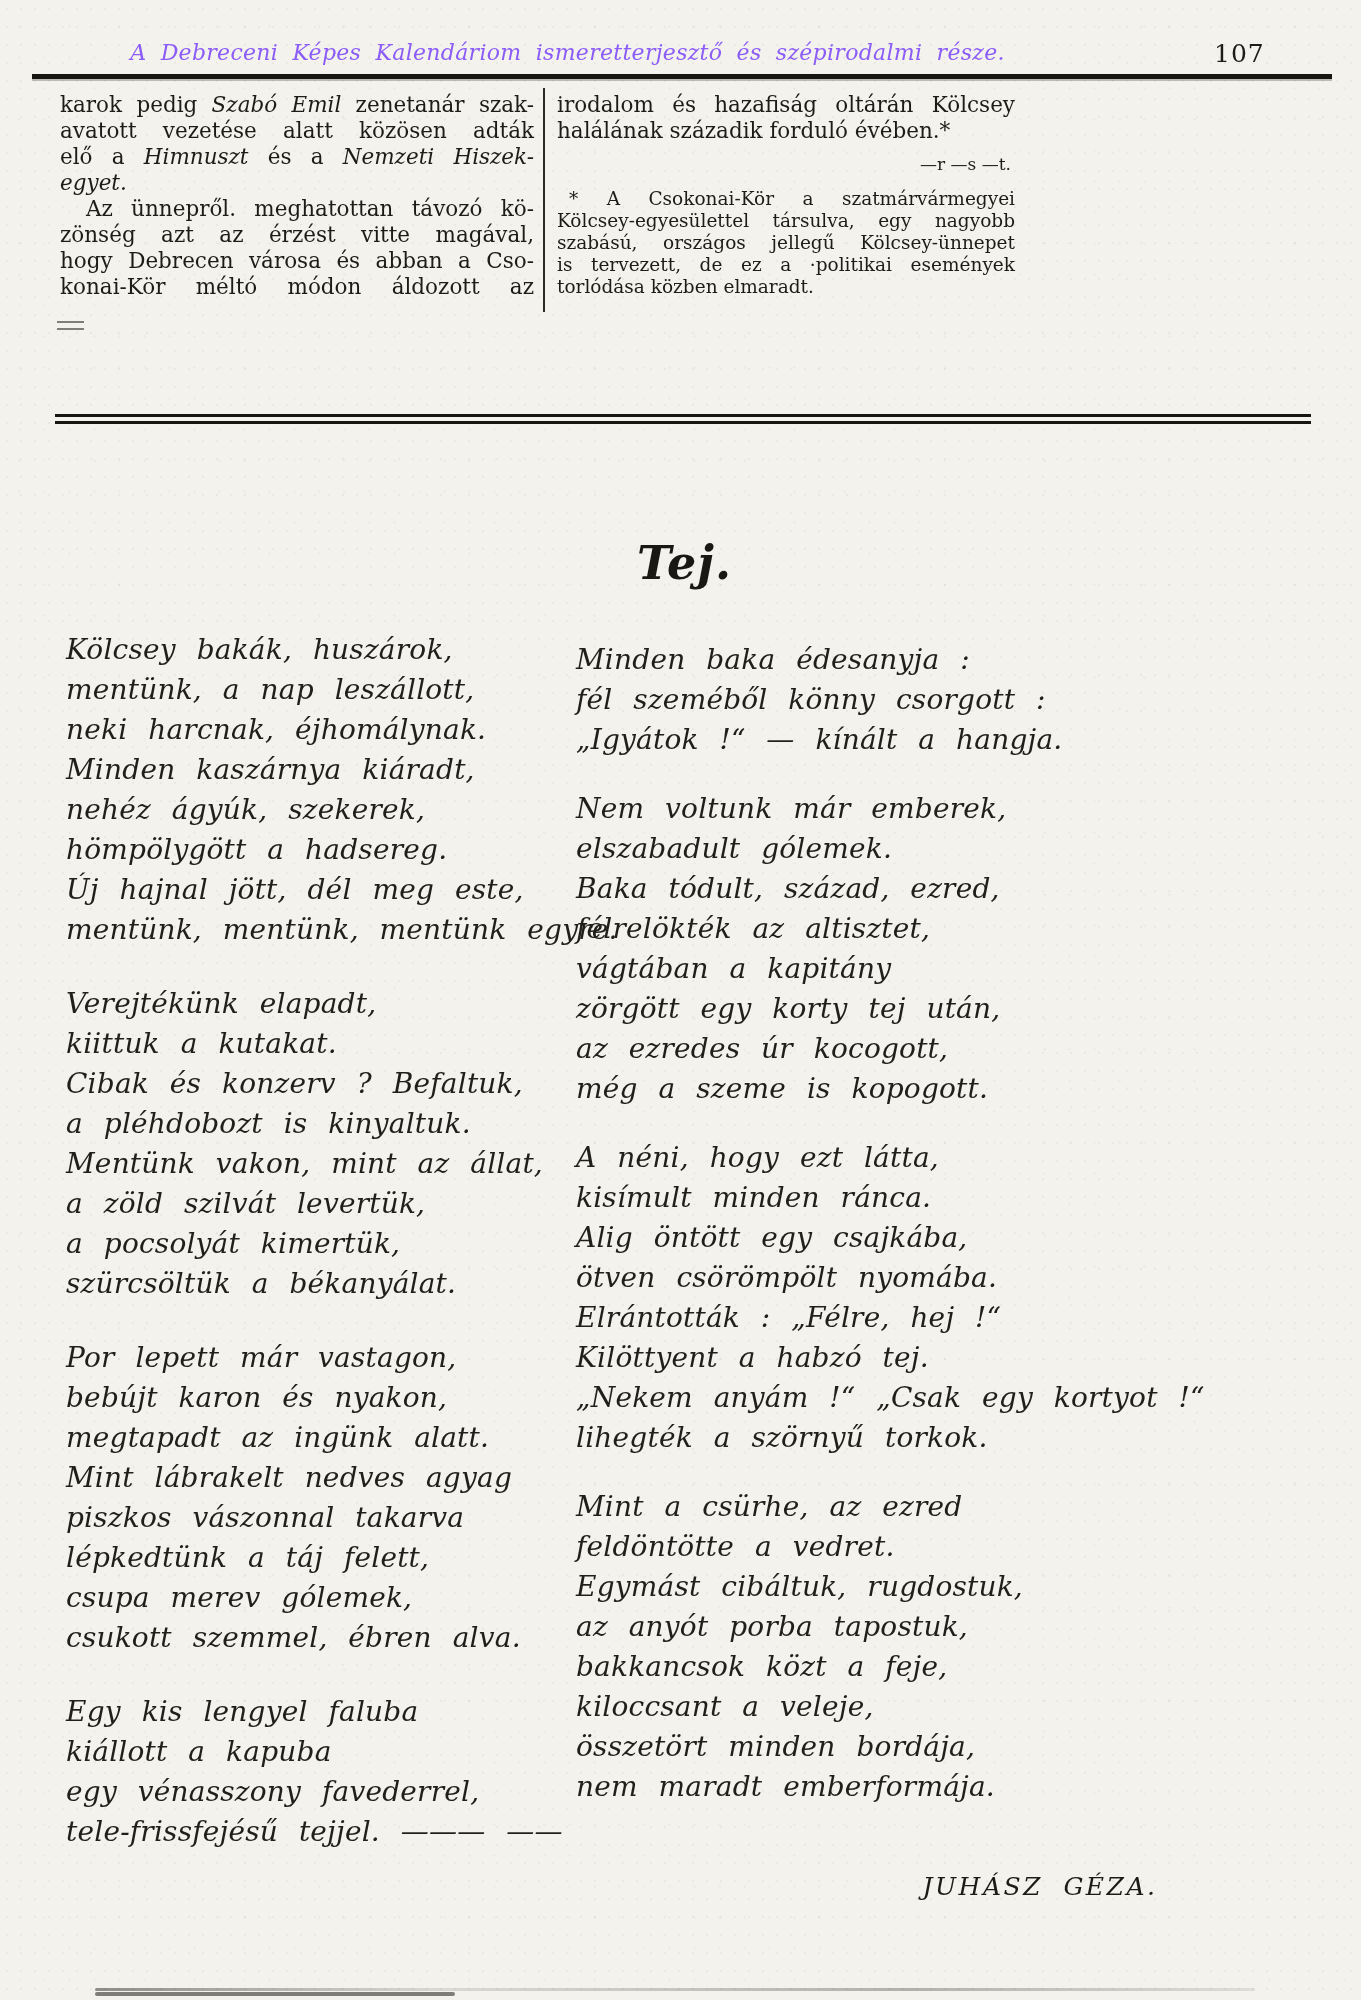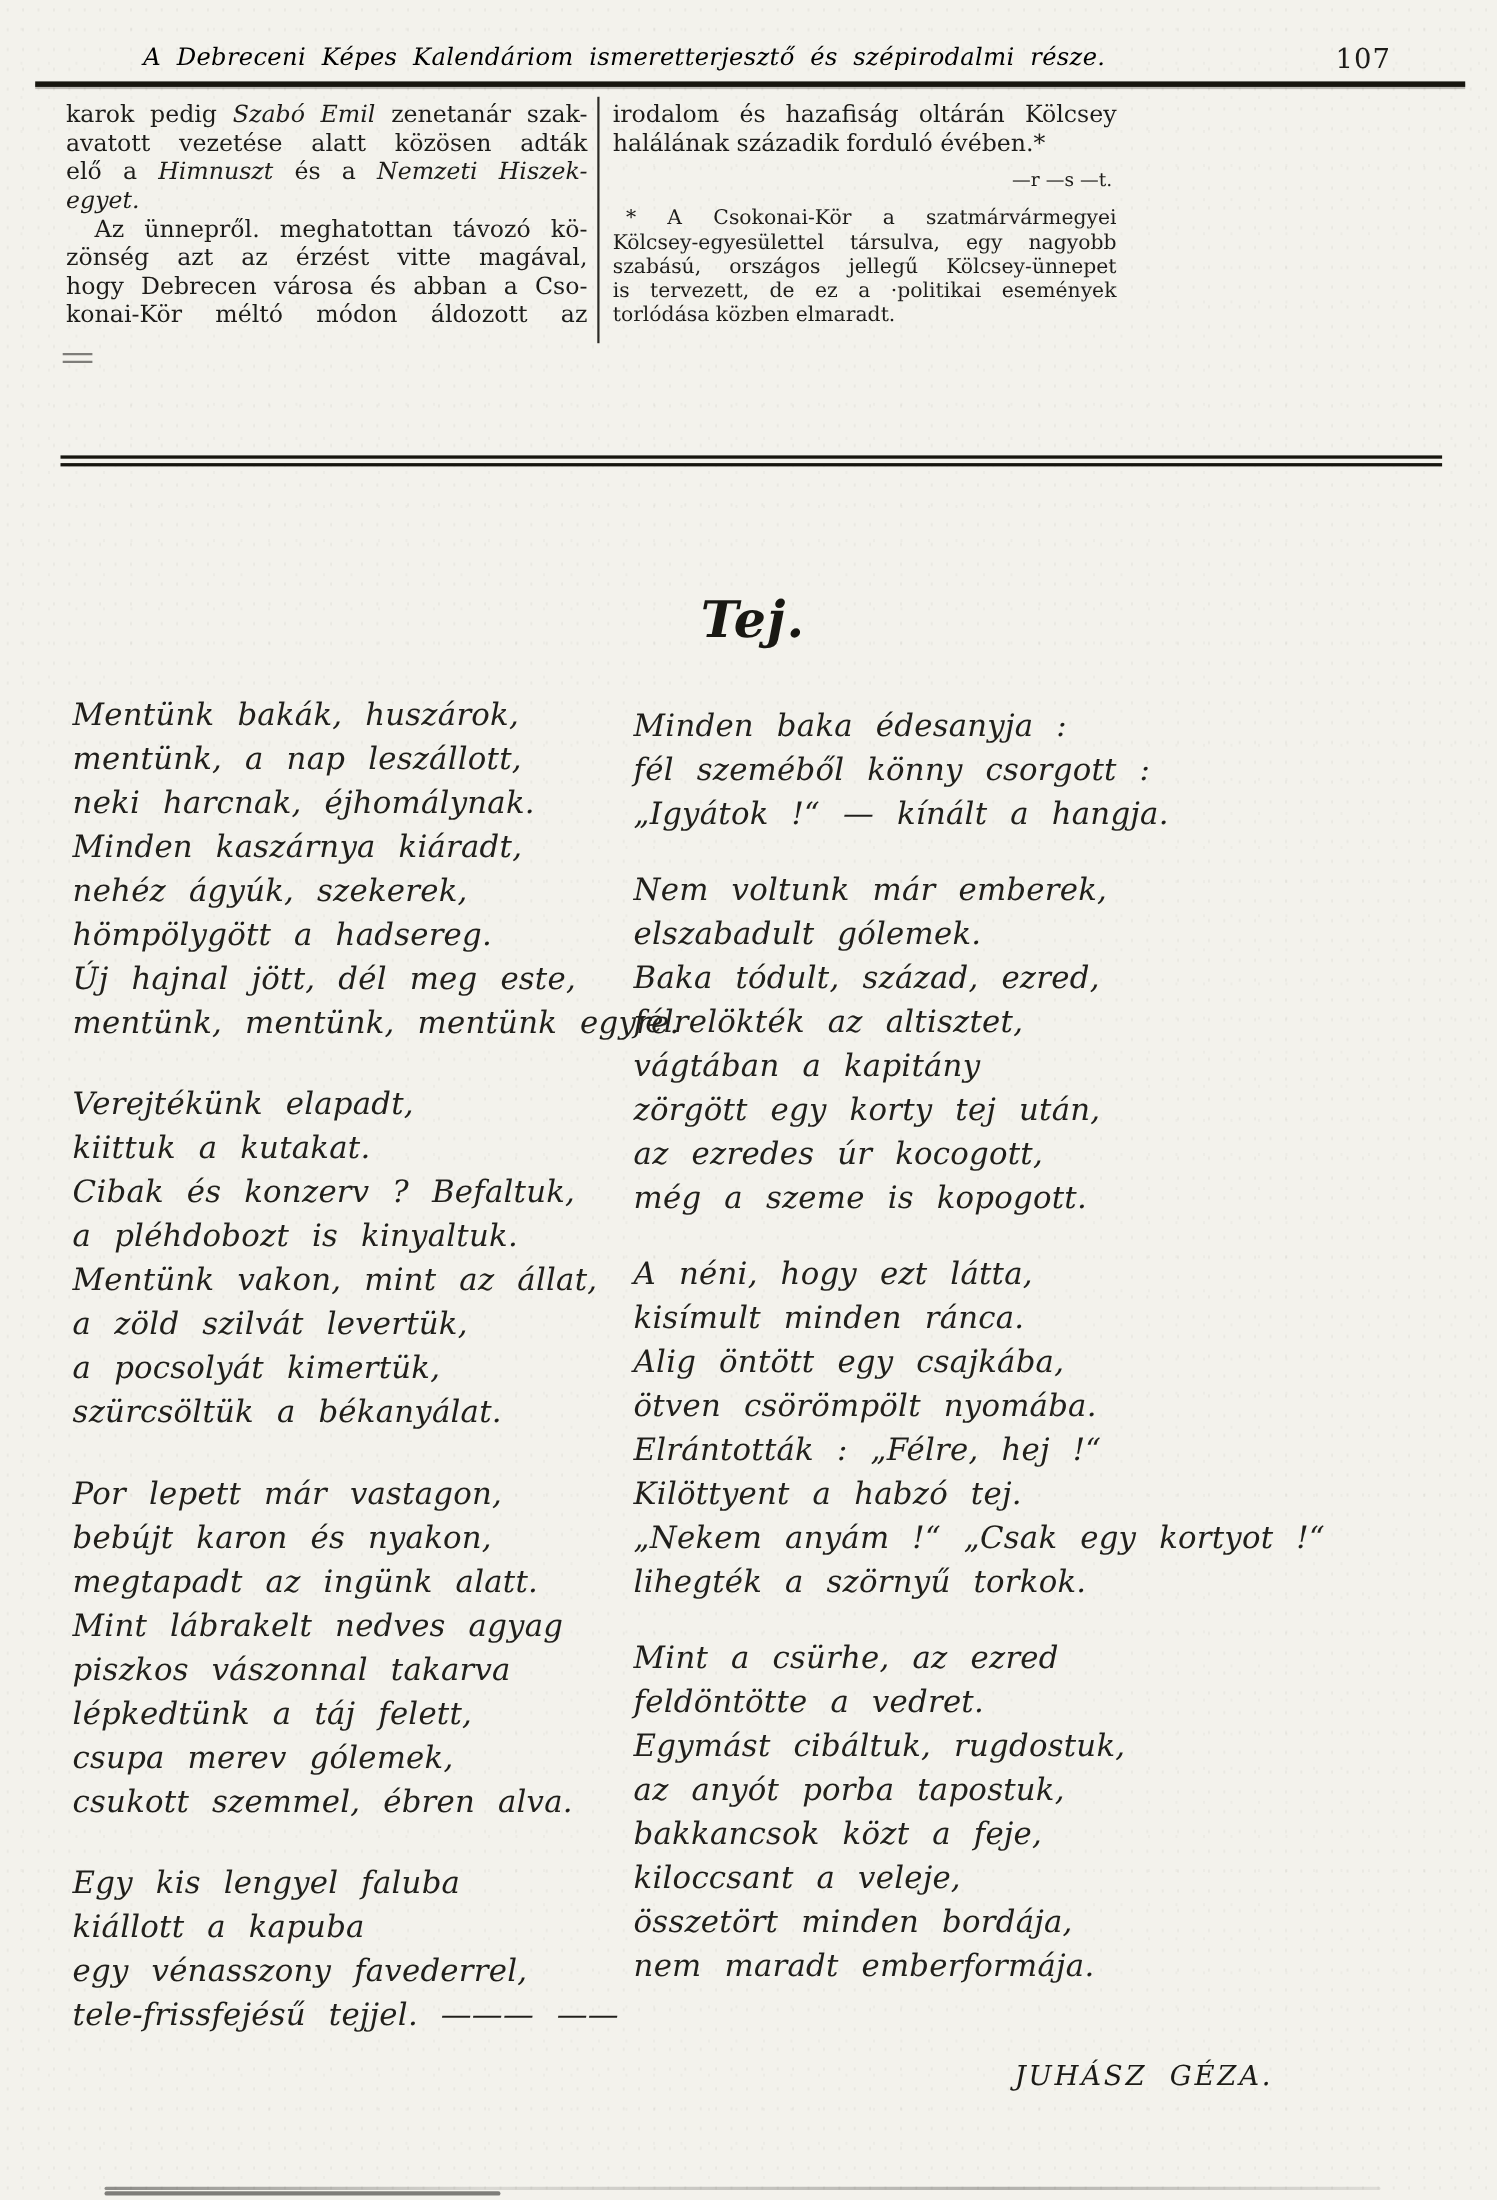--- a/index.html
+++ b/index.html
@@ -17,21 +17,21 @@
       radial-gradient(rgba(60,55,45,0.055) 1px, transparent 1.3px),
       radial-gradient(rgba(60,55,45,0.04) 1px, transparent 1.3px);
     background-size: 14px 18px, 25px 31px;
     background-position: 0 0, 7px 11px;
   }
 
   
   .head-title {
     position: absolute; top: 40px; left: 75px; width: 985px;
     text-align: center; font-style: italic; font-size: 22px;
-    word-spacing: 7px; letter-spacing: 0.3px; color: #000000;
+    word-spacing: 7px; letter-spacing: 0.3px; color: #8b5cf6;
   }
   .head-page { position: absolute; top: 39px; left: 1214px; font-size: 25px; letter-spacing: 1px; }
   .head-rule {
     position: absolute; top: 74px; left: 32px; width: 1300px; height: 5px;
     background: #17160f; box-shadow: 0 2px 0 rgba(23,22,15,0.25);
   }
 
   
   .prose-left  { position: absolute; left: 60px;  top: 92px; width: 474px; font-size: 21.5px; line-height: 26px; }
   .prose-right { position: absolute; left: 557px; top: 92px; width: 458px; font-size: 21.5px; line-height: 26px; }
@@ -113,21 +113,21 @@
   </section>
 
   <div class="scan-equals"></div>
   <div class="rule2a"></div>
   <div class="rule2b"></div>
 
   <h1 class="poem-title">Tej.</h1>
 
   <section class="poem poem-left">
     <div class="stanza">
-      <div>Mentünk bakák, huszárok,</div>
+      <div>Kölcsey bakák, huszárok,</div>
       <div>mentünk, a nap leszállott,</div>
       <div>neki harcnak, éjhomálynak.</div>
       <div>Minden kaszárnya kiáradt,</div>
       <div>nehéz ágyúk, szekerek,</div>
       <div>hömpölygött a hadsereg.</div>
       <div>Új hajnal jött, dél meg este,</div>
       <div>mentünk, mentünk, mentünk egyre.</div>
     </div>
     <div class="stanza">
       <div>Verejtékünk elapadt,</div>

